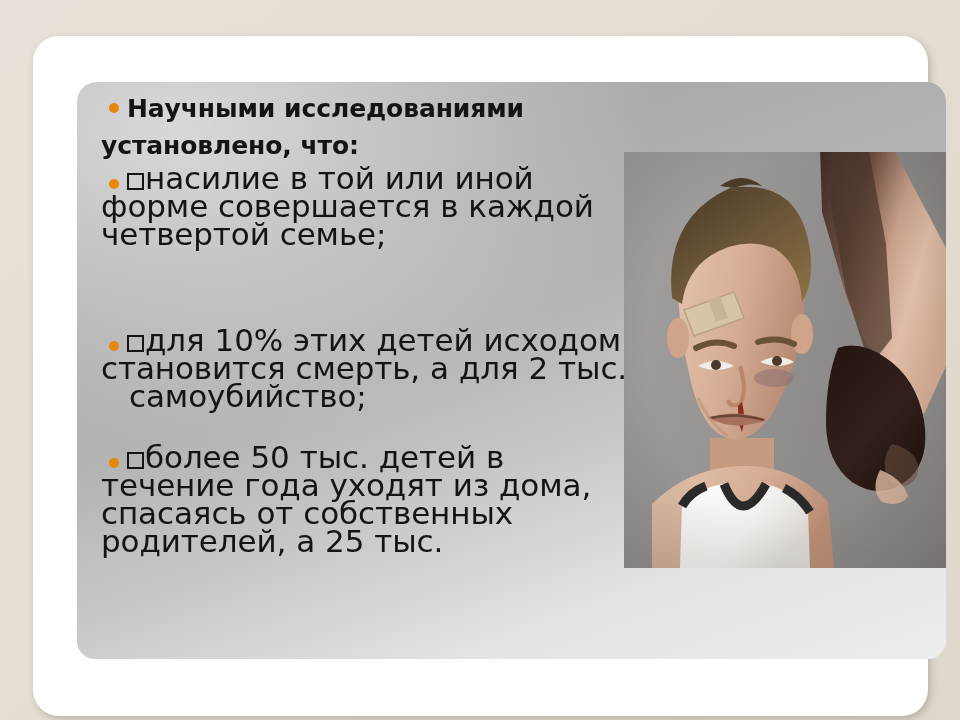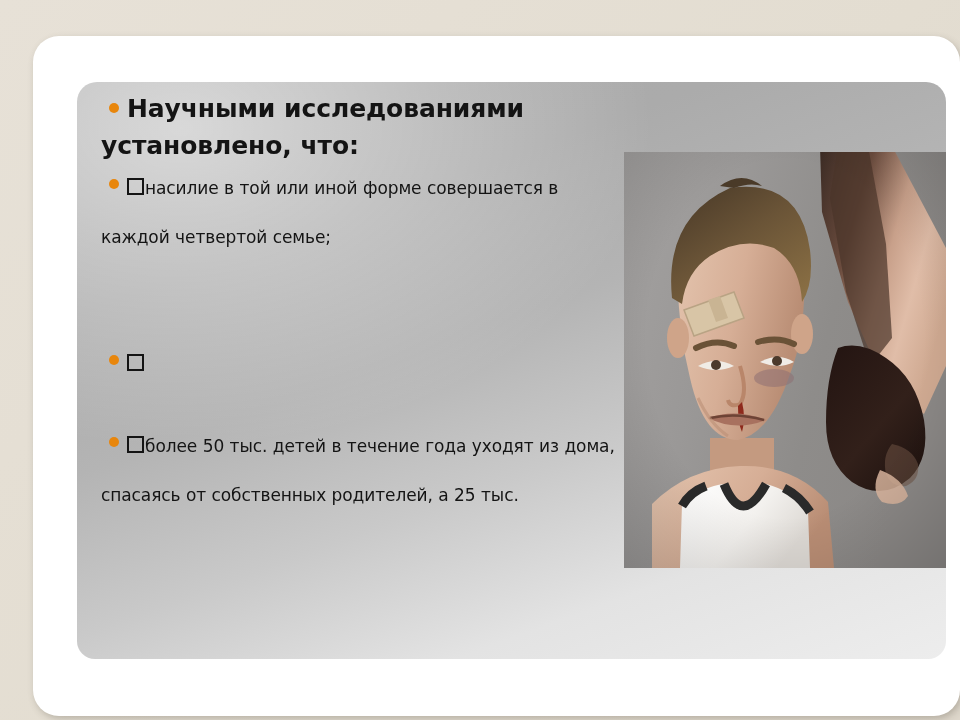--- a/index.html
+++ b/index.html
@@ -24,21 +24,20 @@
   
   .slide-card {
     position: absolute;
     left: 33px;
     top: 36px;
     width: 895px;
     height: 680px;
     background: #ffffff;
     border-radius: 26px;
     box-shadow: 2px 3px 7px rgba(90, 82, 70, 0.30);
-    padding-left: 32px;
   }
 
   
   .content-panel {
     position: absolute;
     left: 44px;
     top: 46px;
     width: 869px;
     height: 577px;
     border-radius: 20px 20px 18px 18px;
@@ -54,22 +53,22 @@
     left: 24px;
     top: 8px;
     width: 528px;
     color: #141414;
   }
 
   .para {
     position: relative;
     margin: 0;
     padding: 0 0 0 0;
-    font-size: 17px;
-    line-height: 49px;
+    font-size: 31px;
+    line-height: 28px;
     letter-spacing: -0.1px;
     word-spacing: 0.2px;
   }
 
   .para .lead-indent { display: inline-block; width: 26px; }
 
   .bullet-dot {
     position: absolute;
     left: 8px;
     width: 10px;
@@ -135,21 +134,22 @@
           <span class="lead-indent"></span><span class="glyph-box"></span><span>насилие в той или иной форме совершается в каждой четвертой семье;</span>
         </p>
 
         <div class="spacer"></div>
 
 
         <div class="spacer"></div>
 
         <p class="para para-body">
           <span class="bullet-dot"></span>
-          <span class="lead-indent"></span><span class="glyph-box"></span>
+          <span class="lead-indent"></span><span class="glyph-box"></span><span>для 10% этих детей исходом становится смерть, а для 2 тыс.</span>
+          <span class="deep-indent">самоубийство;</span>
         </p>
 
         <div class="spacer-sm"></div>
 
         <p class="para para-body">
           <span class="bullet-dot"></span>
           <span class="lead-indent"></span><span class="glyph-box"></span><span>более 50 тыс. детей в течение года уходят из дома, спасаясь от собственных родителей, а 25 тыс.</span>
         </p>
 
       </div>

